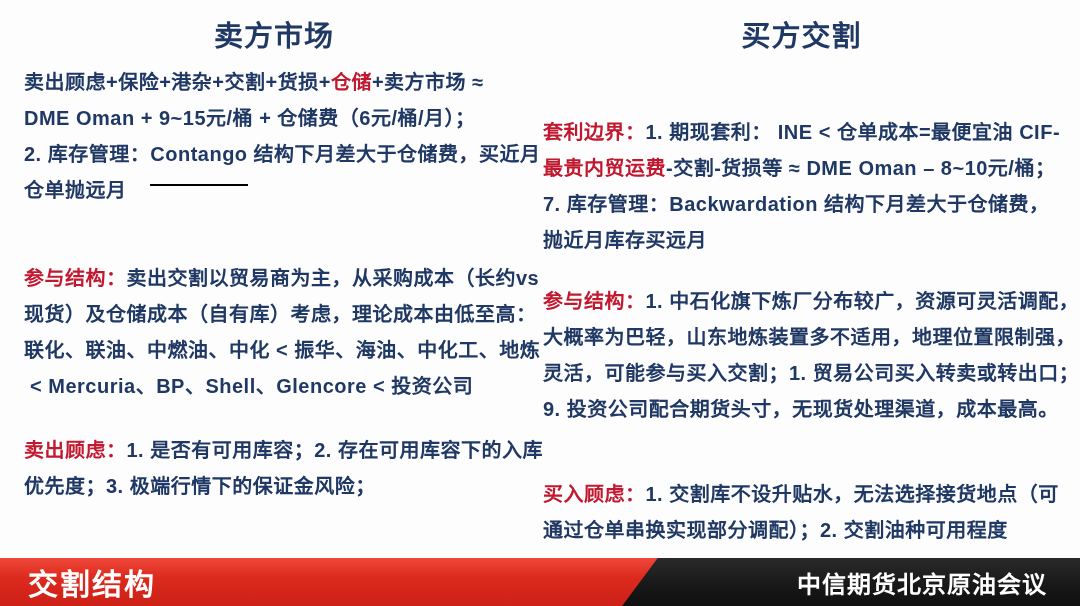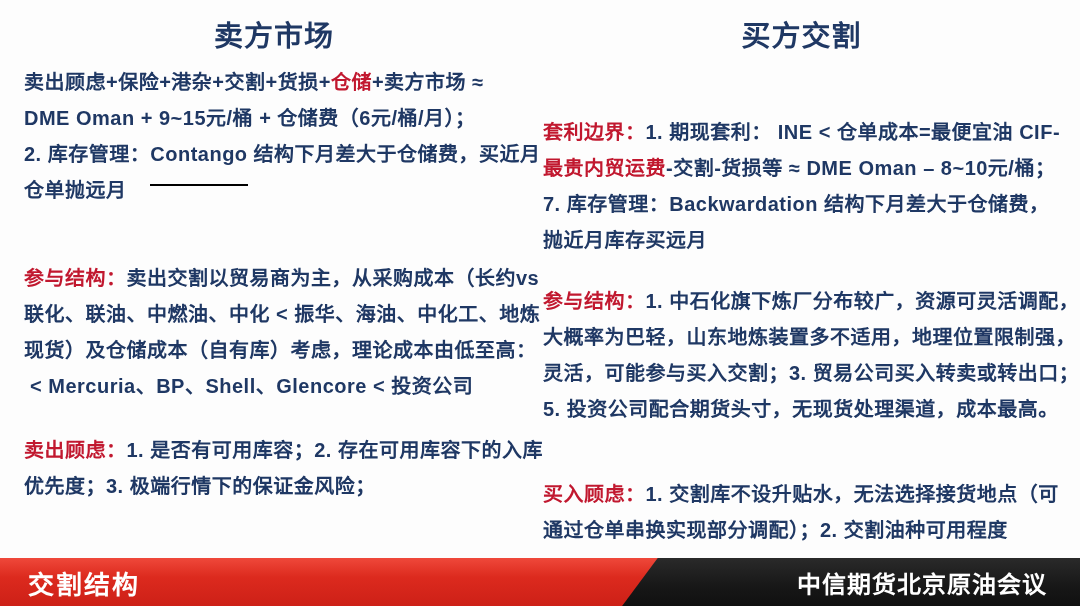--- a/index.html
+++ b/index.html
@@ -76,21 +76,21 @@
     clip-path: polygon(0 0, 60.9% 0, 57.6% 100%, 0 100%);
   }
   .footer-left {
     position: absolute;
     left: 28px;
     top: 0;
     height: 48px;
     display: flex;
     align-items: center;
     color: #ffffff;
-    font-size: 26px;
+    font-size: 30px;
     font-weight: 700;
     letter-spacing: 2px;
   }
   .footer-right {
     position: absolute;
     right: 33px;
     top: 0;
     height: 48px;
     display: flex;
     align-items: center;
@@ -108,43 +108,43 @@
   <div class="col col-left">
     <h1 class="col-title">卖方市场</h1>
     <div class="para pA">
         <div class="line"><span>卖出顾虑+保险+港杂+交割+货损+</span><span class="red">仓储</span><span>+卖方市场 ≈</span></div>
         <div class="line"><span>DME Oman + 9~15元/桶 + 仓储费（6元/桶/月）；</span></div>
         <div class="line"><span>2. 库存管理：</span><span class="u">Contango</span><span> 结构下月差大于仓储费，买近月</span></div>
         <div class="line"><span>仓单抛远月</span></div>
       </div>
     <div class="para pB">
         <div class="line"><span class="red">参与结构：</span><span>卖出交割以贸易商为主，从采购成本（长约vs</span></div>
+        <div class="line"><span>现货）及仓储成本（自有库）考虑，理论成本由低至高：</span></div>
         <div class="line"><span>联化、联油、中燃油、中化 &lt; 振华、海油、中化工、地炼</span></div>
-        <div class="line"><span>现货）及仓储成本（自有库）考虑，理论成本由低至高：</span></div>
         <div class="line"><span> &lt; Mercuria、BP、Shell、Glencore &lt; 投资公司</span></div>
       </div>
     <div class="para pC">
         <div class="line"><span class="red">卖出顾虑：</span><span>1. 是否有可用库容；2. 存在可用库容下的入库</span></div>
         <div class="line"><span>优先度；3. 极端行情下的保证金风险；</span></div>
       </div>
   </div>
 
   <div class="col col-right">
     <h1 class="col-title">买方交割</h1>
     <div class="para pA">
         <div class="line"><span class="red">套利边界：</span><span>1. 期现套利： INE &lt; 仓单成本=最便宜油 CIF-</span></div>
         <div class="line"><span class="red">最贵内贸运费</span><span>-交割-货损等 ≈ DME Oman – 8~10元/桶；</span></div>
         <div class="line"><span>7. 库存管理：Backwardation 结构下月差大于仓储费，</span></div>
         <div class="line"><span>抛近月库存买远月</span></div>
       </div>
     <div class="para pB">
         <div class="line"><span class="red">参与结构：</span><span>1. 中石化旗下炼厂分布较广，资源可灵活调配，</span></div>
         <div class="line"><span>大概率为巴轻，山东地炼装置多不适用，地理位置限制强，</span></div>
-        <div class="line"><span>灵活，可能参与买入交割；3. 贸易公司买入转卖或转出口；</span></div>
-        <div class="line"><span>5. 投资公司配合期货头寸，无现货处理渠道，成本最高。</span></div>
+        <div class="line"><span>灵活，可能参与买入交割；1. 贸易公司买入转卖或转出口；</span></div>
+        <div class="line"><span>9. 投资公司配合期货头寸，无现货处理渠道，成本最高。</span></div>
       </div>
     <div class="para pC">
         <div class="line"><span class="red">买入顾虑：</span><span>1. 交割库不设升贴水，无法选择接货地点（可</span></div>
         <div class="line"><span>通过仓单串换实现部分调配）；2. 交割油种可用程度</span></div>
       </div>
   </div>
 
   <footer class="footer">
     <div class="footer-red"></div>
     <div class="footer-left">交割结构</div>

